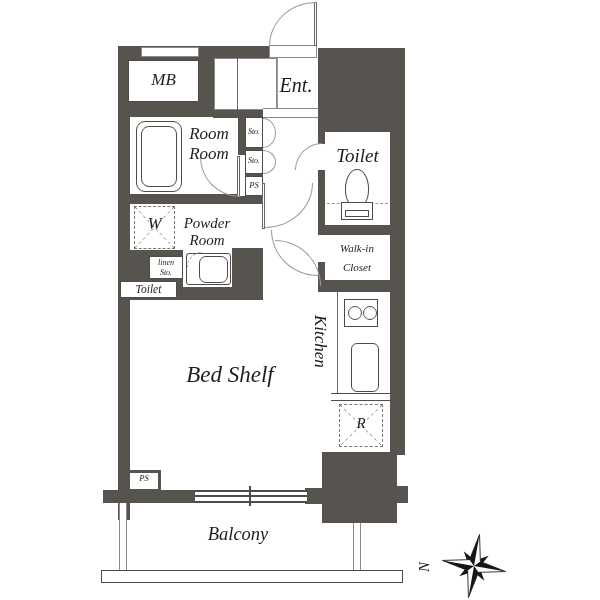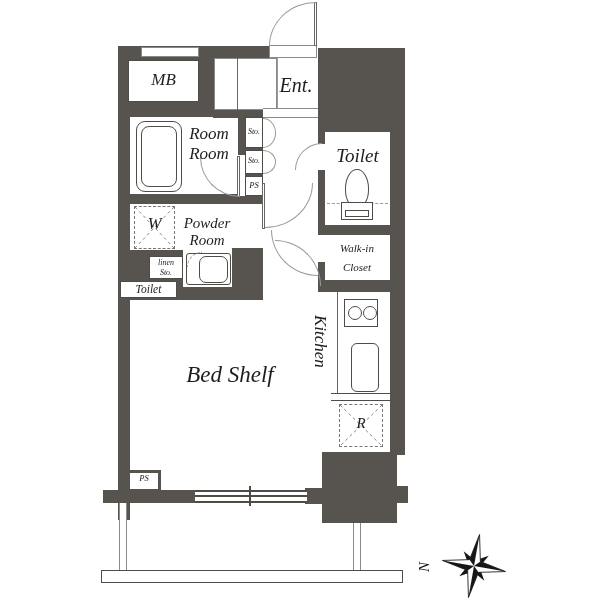--- a/index.html
+++ b/index.html
@@ -151,15 +151,16 @@
     <div>Sto.</div>
   </div>
   <div class="lbl" style="left:120px;top:283px;width:57px;font-size:11.5px">Toilet</div>
   <div class="lbl" style="left:322px;top:239px;width:70px;font-size:11px;line-height:18.5px">
     <div>Walk-in</div>
     <div>Closet</div>
   </div>
   <div class="lbl" style="left:270px;top:332px;width:100px;font-size:17px;transform:rotate(90deg)">Kitchen</div>
   <div class="lbl" style="left:339px;top:415px;width:44px;font-size:15px">R</div>
   <div class="lbl" style="left:130px;top:362px;width:200px;font-size:23px">Bed Shelf</div>
+  <div class="lbl" style="left:158px;top:524px;width:160px;font-size:18.5px">Balcony</div>
   <div class="lbl" style="left:127px;top:474px;width:34px;font-size:8.5px">PS</div>
 
 </div>
 
 </body></html>

